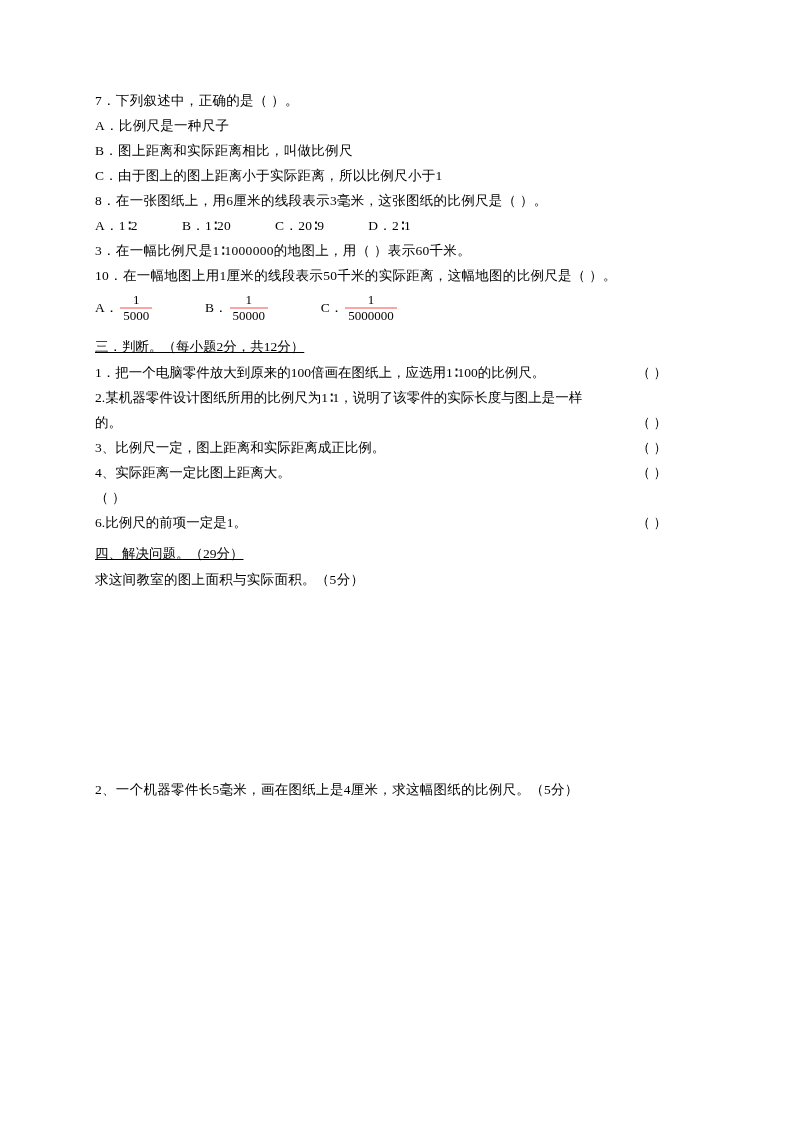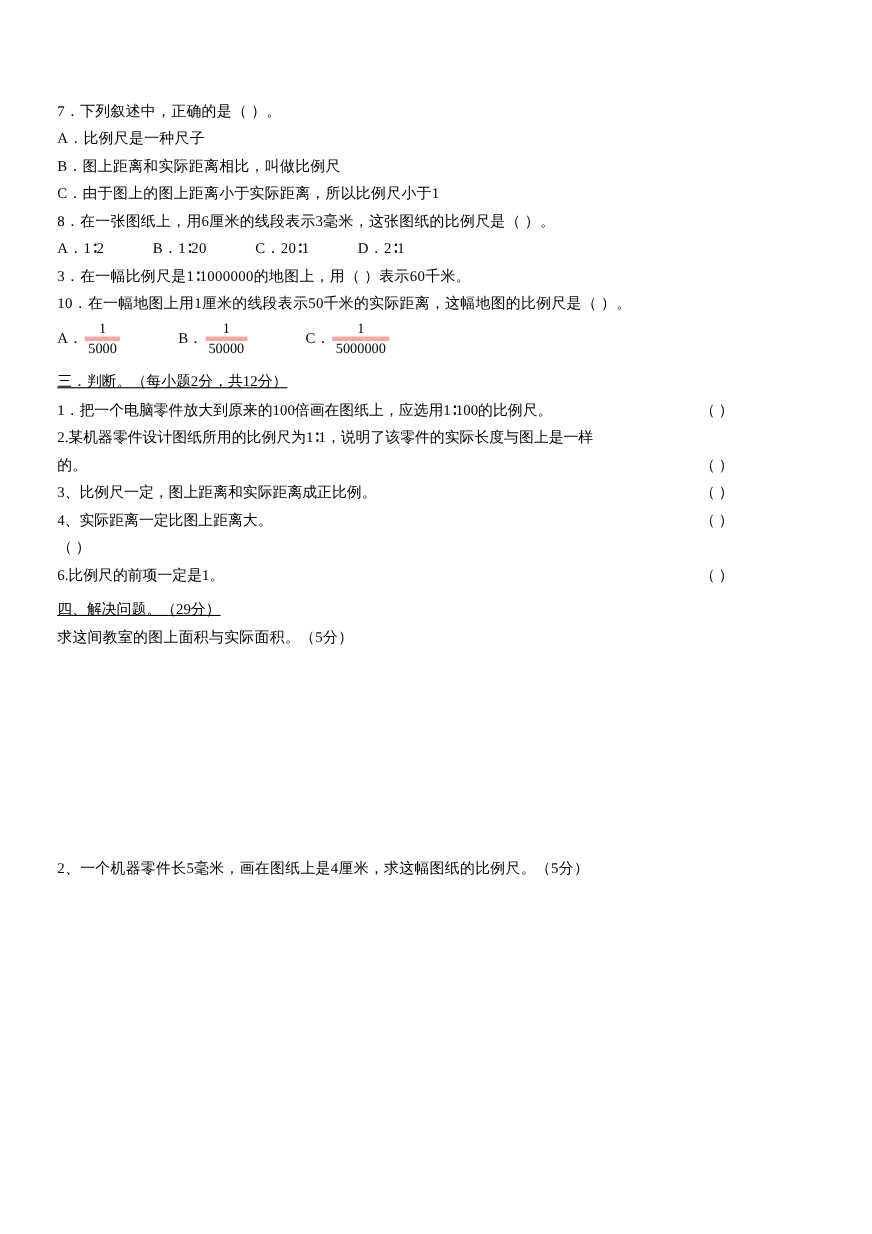--- a/index.html
+++ b/index.html
@@ -14,21 +14,21 @@
     color: #000000;
     position: relative;
     overflow: hidden;
   }
   .page {
     position: absolute;
     left: 0; top: 0;
     width: 793px;
     height: 960px;
     box-sizing: border-box;
-    padding: 88px 92px 40px 52px;
+    padding: 88px 92px 40px 95px;
   }
   .line {
     font-size: 13.5px;
     line-height: 25px;
     letter-spacing: 0.3px;
     white-space: nowrap;
   }
   .q-line { margin: 0; }
   .sp-lg { display: inline-block; width: 44px; }
 
@@ -42,21 +42,21 @@
     margin: 0 2px;
     position: relative;
     top: -1px;
   }
   .frac .num {
     display: block;
     padding: 0 3px;
   }
   .frac .den {
     display: block;
-    border-top: 4px solid #fca5a5;
+    border-top: 2px solid #fca5a5;
     padding: 0 3px;
     text-align: center;
   }
   .frac-row {
     line-height: 40px;
     font-size: 13.5px;
     white-space: nowrap;
   }
   .section-head {
     font-size: 13.5px;
@@ -80,21 +80,21 @@
 
 <div class="page">
 
   <div class="line q-line">7．下列叙述中，正确的是（     ）。</div>
   <div class="line q-line">A．比例尺是一种尺子</div>
   <div class="line q-line">B．图上距离和实际距离相比，叫做比例尺</div>
   <div class="line q-line">C．由于图上的图上距离小于实际距离，所以比例尺小于1</div>
 
   <div class="line q-line">8．在一张图纸上，用6厘米的线段表示3毫米，这张图纸的比例尺是（      ）。</div>
   <div class="line q-line">
-    <span>A．1∶2</span><span class="sp-lg"></span><span>B．1∶20</span><span class="sp-lg"></span><span>C．20∶1</span><span class="sp-lg"></span><span>D．2∶1</span>
+    <span>A．1∶2</span><span class="sp-lg"></span><span>B．1∶20</span><span class="sp-lg"></span><span>C．20∶9</span><span class="sp-lg"></span><span>D．2∶1</span>
   </div>
 
   <div class="line q-line">3．在一幅比例尺是1∶1000000的地图上，用（     ）表示60千米。</div>
 
   <div class="line q-line">10．在一幅地图上用1厘米的线段表示50千米的实际距离，这幅地图的比例尺是（      ）。</div>
   <div class="frac-row">
     <span>
       <span>A．</span><span class="frac"><span class="num">1</span><span class="den">5000</span></span>
     </span><span class="sp-lg"></span>
     <span>

